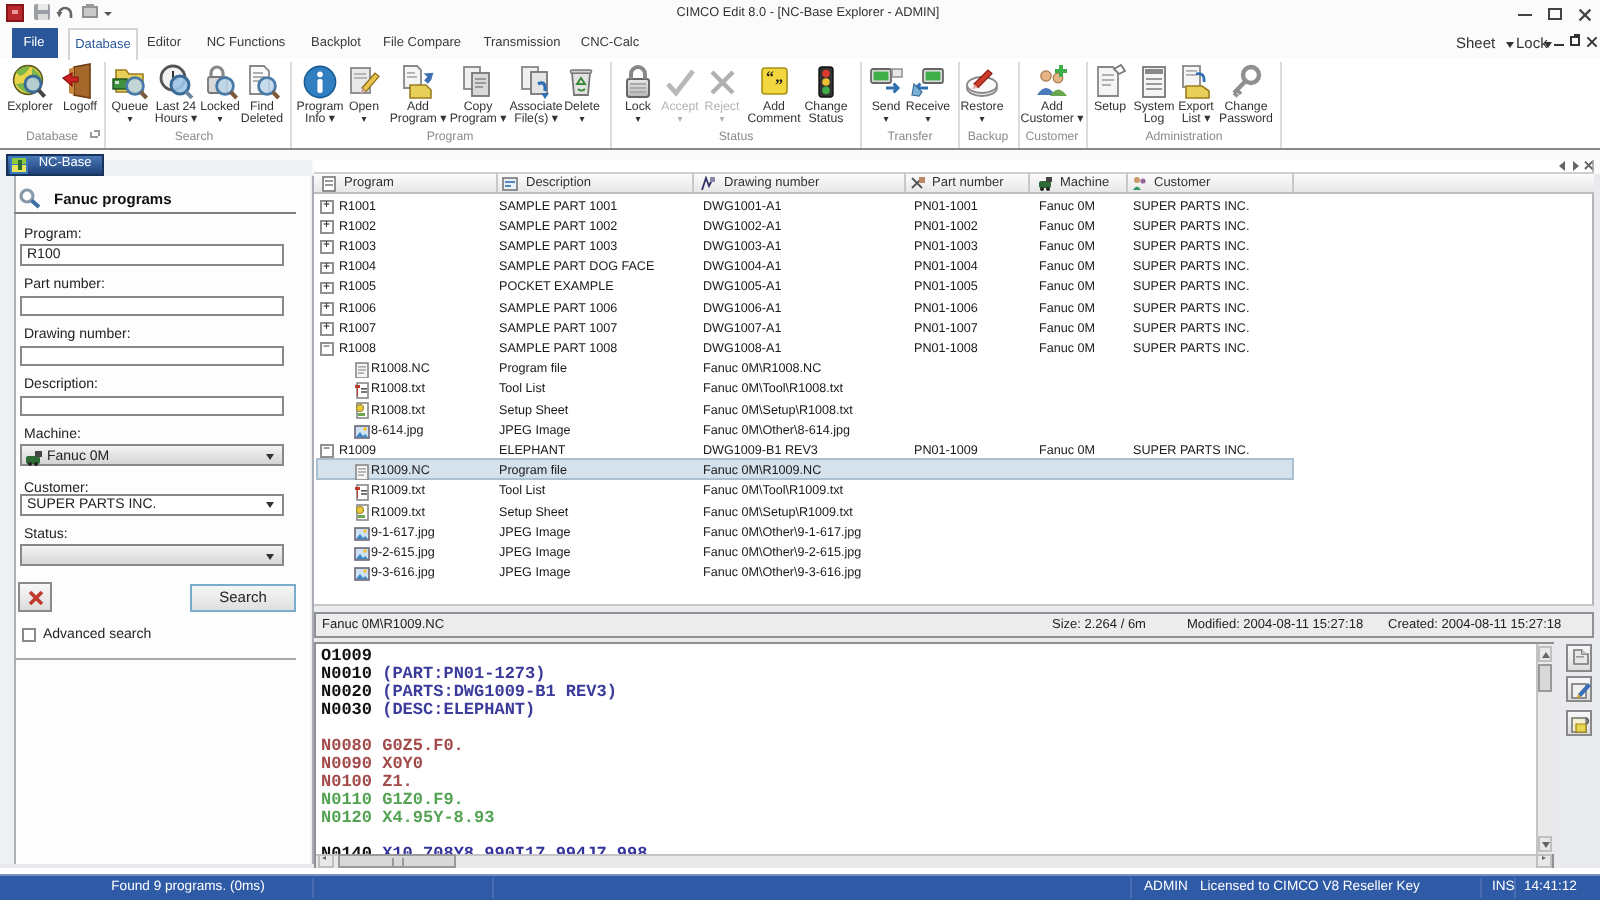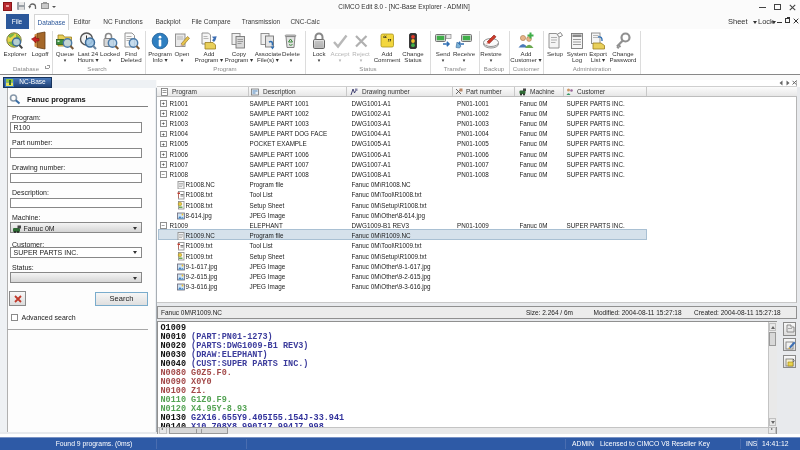--- a/index.html
+++ b/index.html
@@ -503,28 +503,26 @@
 <div class="a" style="left:157px;top:306.3px;width:640px;height:13px;background:#ececec;border:1px solid #909090"></div>
 <div class="a" style="left:161px;top:309.3px;font-size:6.5px;color:#222;white-space:nowrap;">Fanuc 0M\R1009.NC</div>
 <div class="a" style="left:526px;top:309.3px;font-size:6.5px;color:#222;white-space:nowrap;">Size: 2.264 / 6m</div>
 <div class="a" style="left:593.5px;top:309.3px;font-size:6.5px;color:#222;white-space:nowrap;">Modified: 2004-08-11 15:27:18</div>
 <div class="a" style="left:694px;top:309.3px;font-size:6.5px;color:#222;white-space:nowrap;">Created: 2004-08-11 15:27:18</div>
 <div class="a" style="left:157px;top:320.5px;width:620px;height:115px;background:#fff;border:1px solid #909090"></div>
 <div class="a" style="left:158px;top:321.5px;width:608px;height:105px;overflow:hidden">
     <div style="position:absolute;left:2.5px;top:1.2px;font-family:'Liberation Mono',monospace;font-size:8.5px;font-weight:bold;white-space:pre"><span style="color:#111">O1009</span></div>
     <div style="position:absolute;left:2.5px;top:10.25px;font-family:'Liberation Mono',monospace;font-size:8.5px;font-weight:bold;white-space:pre"><span style="color:#111">N0010 </span><span style="color:#3b3b9c">(PART:PN01-1273)</span></div>
     <div style="position:absolute;left:2.5px;top:19.3px;font-family:'Liberation Mono',monospace;font-size:8.5px;font-weight:bold;white-space:pre"><span style="color:#111">N0020 </span><span style="color:#3b3b9c">(PARTS:DWG1009-B1 REV3)</span></div>
-    <div style="position:absolute;left:2.5px;top:28.35px;font-family:'Liberation Mono',monospace;font-size:8.5px;font-weight:bold;white-space:pre"><span style="color:#111">N0030 </span><span style="color:#3b3b9c">(DRAW:ELEPHANT)</span></div>
-    <div style="position:absolute;left:2.5px;top:37.4px;font-family:'Liberation Mono',monospace;font-size:8.5px;font-weight:bold;white-space:pre"><span style="color:#111">N0040 </span><span style="color:#3b3b9c">(CUST:SUPER PARTS INC.)</span></div>
+    <div style="position:absolute;left:2.5px;top:28.35px;font-family:'Liberation Mono',monospace;font-size:8.5px;font-weight:bold;white-space:pre"><span style="color:#111">N0030 </span><span style="color:#3b3b9c">(DESC:ELEPHANT)</span></div>
     <div style="position:absolute;left:2.5px;top:46.45px;font-family:'Liberation Mono',monospace;font-size:8.5px;font-weight:bold;white-space:pre"><span style="color:#a34a4a">N0080 G0Z5.F0.</span></div>
     <div style="position:absolute;left:2.5px;top:55.5px;font-family:'Liberation Mono',monospace;font-size:8.5px;font-weight:bold;white-space:pre"><span style="color:#a34a4a">N0090 X0Y0</span></div>
     <div style="position:absolute;left:2.5px;top:64.55px;font-family:'Liberation Mono',monospace;font-size:8.5px;font-weight:bold;white-space:pre"><span style="color:#a34a4a">N0100 Z1.</span></div>
     <div style="position:absolute;left:2.5px;top:73.6px;font-family:'Liberation Mono',monospace;font-size:8.5px;font-weight:bold;white-space:pre"><span style="color:#54a354">N0110 G1Z0.F9.</span></div>
     <div style="position:absolute;left:2.5px;top:82.65px;font-family:'Liberation Mono',monospace;font-size:8.5px;font-weight:bold;white-space:pre"><span style="color:#54a354">N0120 X4.95Y-8.93</span></div>
-    <div style="position:absolute;left:2.5px;top:91.7px;font-family:'Liberation Mono',monospace;font-size:8.5px;font-weight:bold;white-space:pre"><span style="color:#111">N0130 </span><span style="color:#32329b">G2X16.655Y9.405I55.154J-33.941</span></div>
     <div style="position:absolute;left:2.5px;top:100.75px;font-family:'Liberation Mono',monospace;font-size:8.5px;font-weight:bold;white-space:pre"><span style="color:#111">N0140 </span><span style="color:#32329b">X10.708Y8.990I17.994J7.998</span></div>
   </div>
 <div class="a" style="left:767.5px;top:321.5px;width:9px;height:105px;background:#e9e9e9;border-left:1px solid #c4c4c4"></div>
 <div class="a" style="left:768.5px;top:322.5px;width:7.5px;height:8px;background:#e8e8e8;border:1px solid #c0c0c0">
     <div style="position:absolute;left:1.2px;top:2.2px;width:0;height:0;border-left:2.2px solid transparent;border-right:2.2px solid transparent;border-bottom:3px solid #666"></div>
   </div>
 <div class="a" style="left:768.5px;top:331.5px;width:7.5px;height:14px;background:#d8d8d8;border:1px solid #999"></div>
 <div class="a" style="left:768.5px;top:417.5px;width:7.5px;height:8px;background:#e8e8e8;border:1px solid #c0c0c0">
     <div style="position:absolute;left:1.2px;top:2.6px;width:0;height:0;border-left:2.2px solid transparent;border-right:2.2px solid transparent;border-top:3px solid #666"></div>
   </div>

